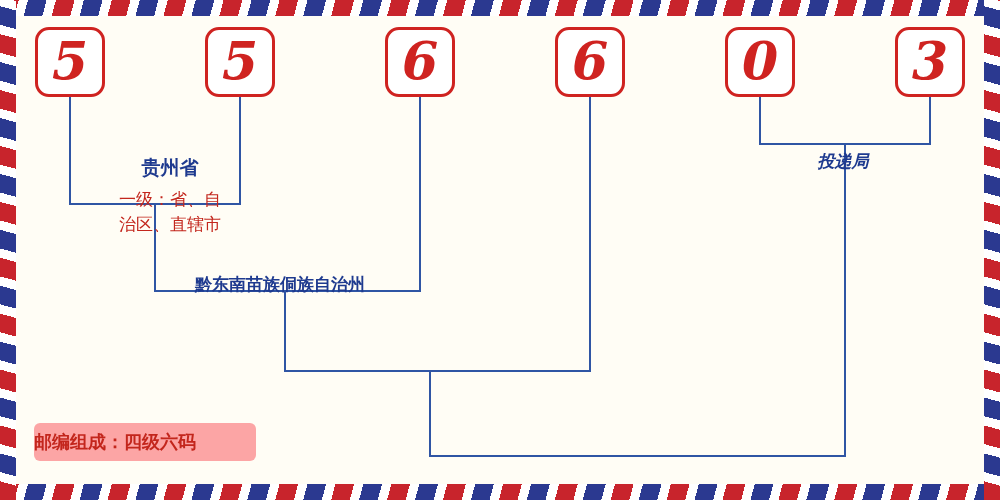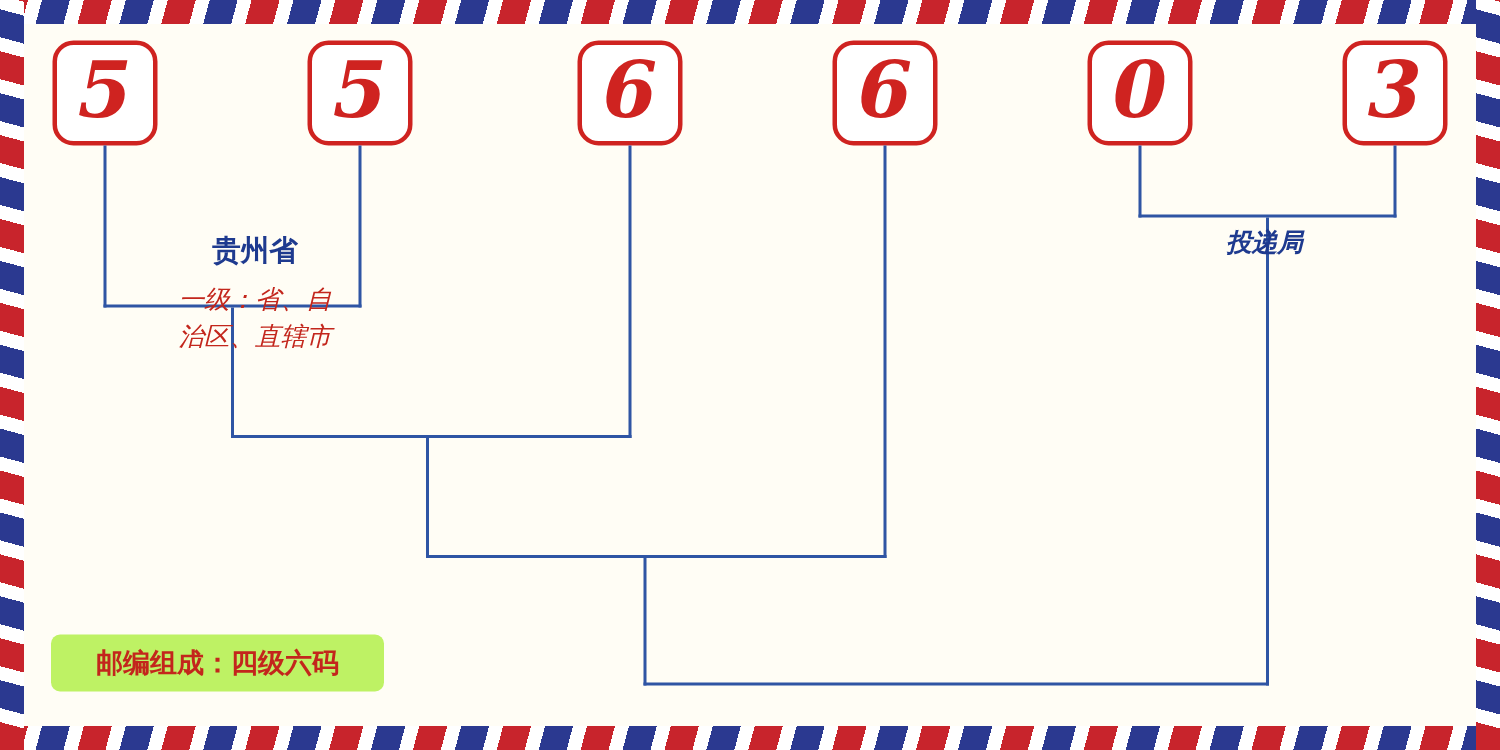--- a/index.html
+++ b/index.html
@@ -47,27 +47,27 @@
   .d4{left:555px;} .d5{left:725px;} .d6{left:895px;}
 
   
   .line{position:absolute;background:#2f55a4;}
   .lv{width:2px;} .lh{height:2px;}
 
   
   .label-group{position:absolute;text-align:center;margin-top:45px;}
   .lbl-name{color:#1e3a8f;font-weight:bold;font-size:17px;line-height:20px;}
   .lbl-name.big{font-size:19px;line-height:22px;}
-  .lbl-desc{color:#c3261c;font-size:17px;line-height:25px;margin-top:6px;font-style:italic;}
+  .lbl-desc{color:#c3261c;font-size:17px;line-height:25px;margin-top:6px;}
   .badge{
     position:absolute;left:34px;top:423px;
     width:222px;height:38px;line-height:38px;
-    background:#bef264;border-radius:6px;
+    background:#fca5a5;border-radius:6px;
     color:#c3261c;font-weight:bold;font-size:18px;
-    text-align:center;
+    text-align:left;
   }
 </style>
 </head>
 <body>
 
 <div id="canvas">
 
   <div class="border-strip border-h b-top"></div>
   <div class="border-strip border-h b-bottom"></div>
   <div class="border-strip border-v b-left"></div>
@@ -114,20 +114,21 @@
 
   <div class="label-group" style="left:105px;top:112px;width:130px;">
     <div class="lbl-name big">贵州省</div>
     <div class="lbl-desc" style="margin-top:8px;">
       <div>一级：省、自</div>
       <div>治区、直辖市</div>
     </div>
   </div>
 
   <div class="label-group" style="left:155px;top:230px;width:250px;">
+    <div class="lbl-name">黔东南苗族侗族自治州</div>
   </div>
 
 
 
   <div class="label-group" style="left:791px;top:107px;width:104px;font-style:italic;">
     <div class="lbl-name">投递局</div>
   </div>
 
   <div class="badge">邮编组成：四级六码</div>
 

